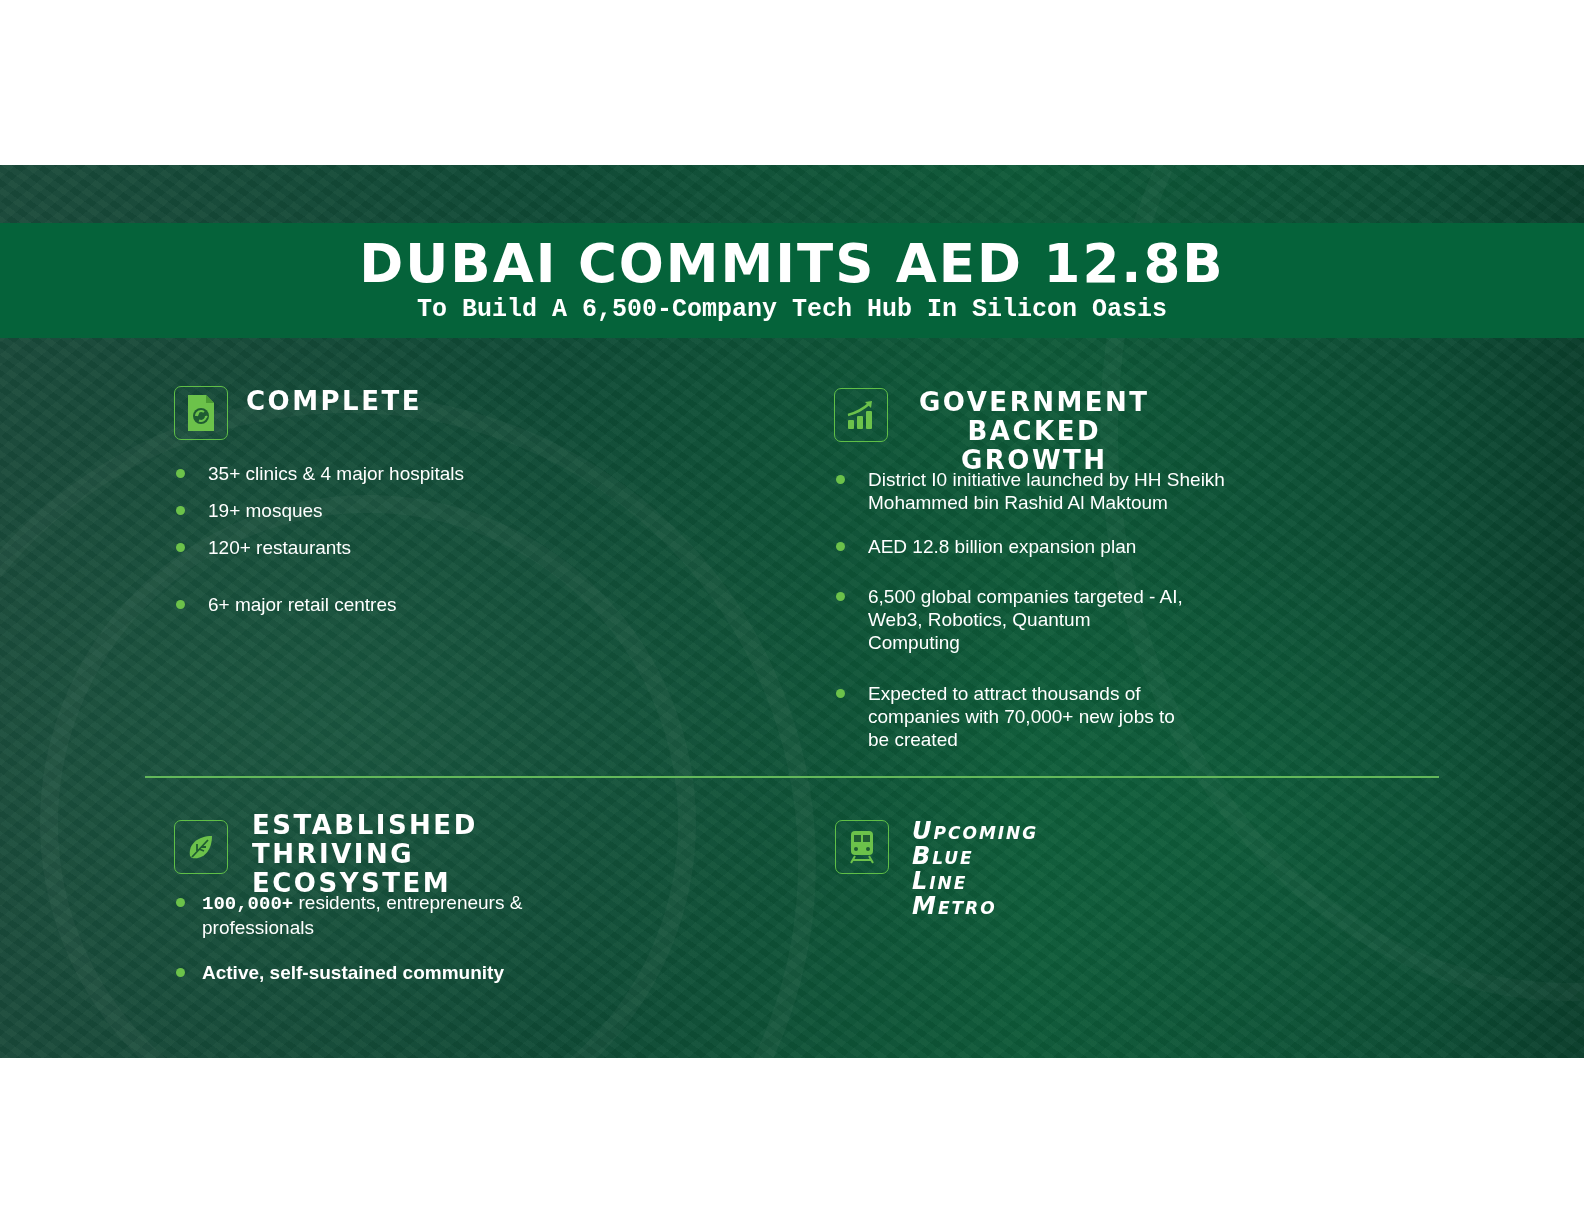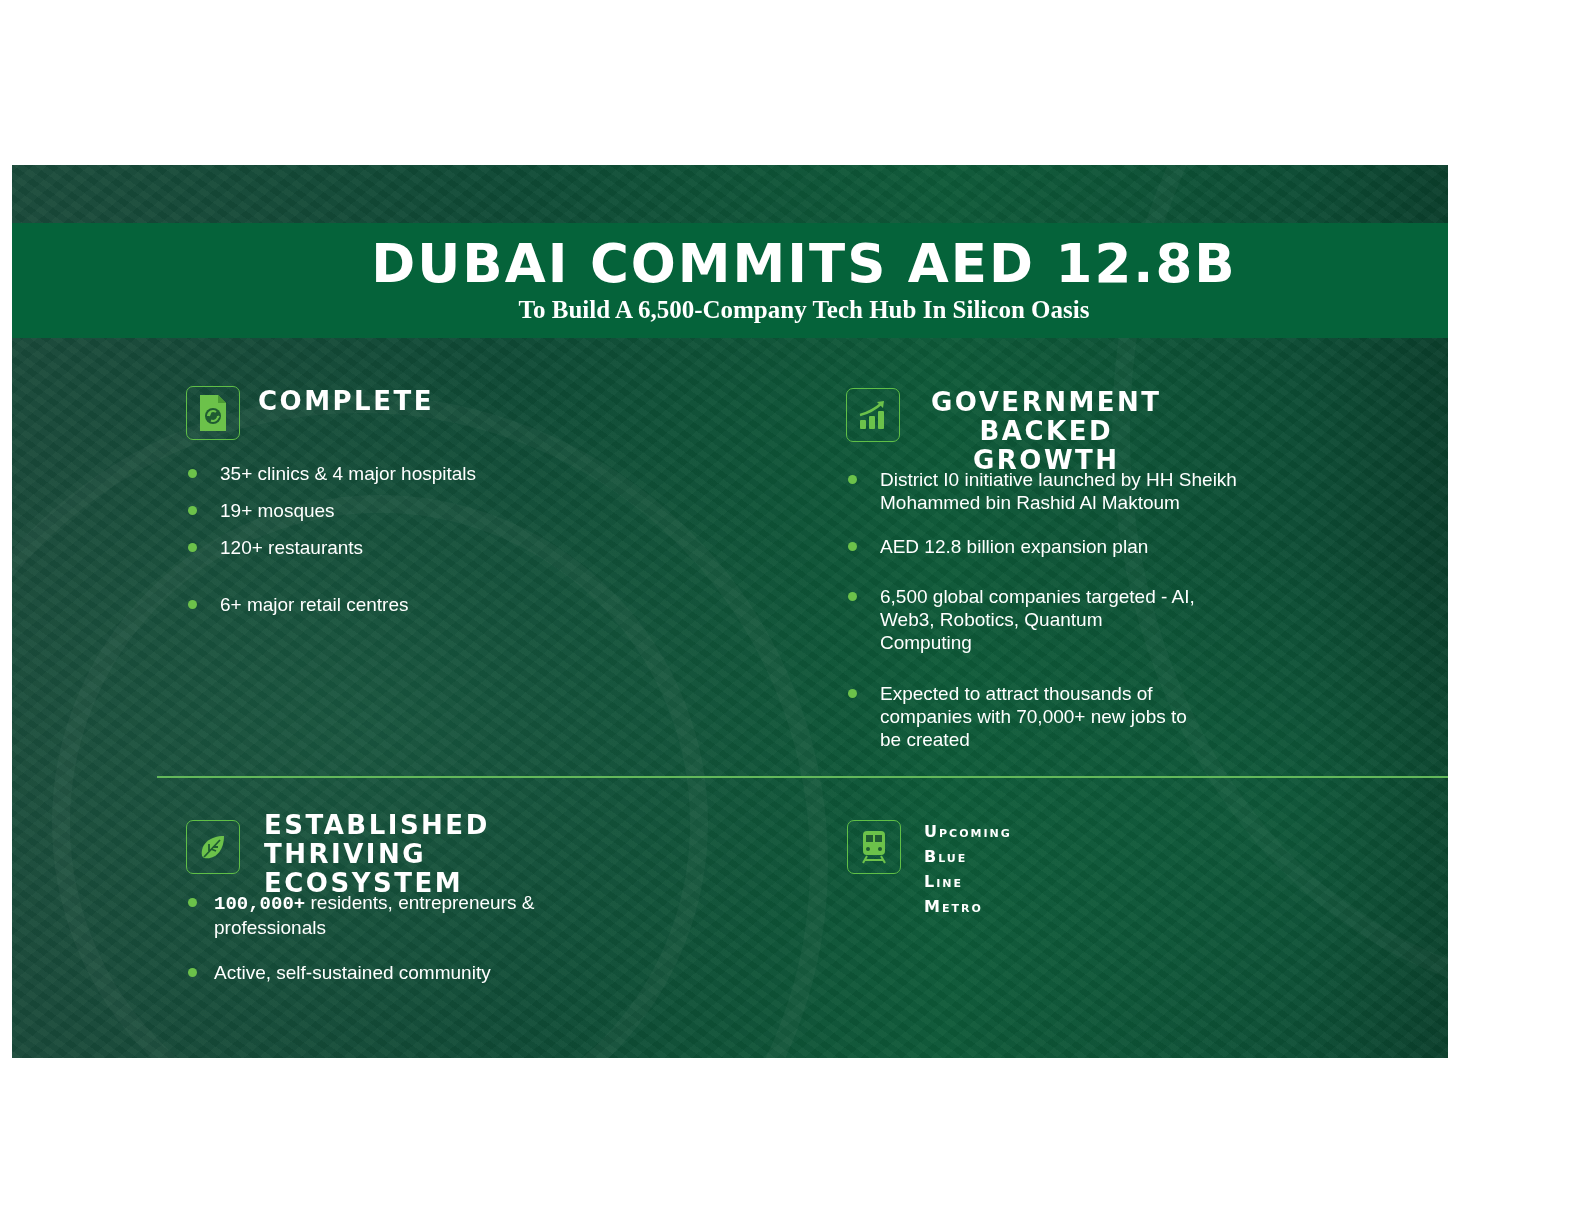--- a/index.html
+++ b/index.html
@@ -1,21 +1,21 @@
 <!DOCTYPE html>
 <html><head>
 <meta charset="utf-8">
 <style>
   html, body { margin: 0; padding: 0; }
   body {
     width: 1584px; height: 1224px; background: #ffffff; position: relative; overflow: hidden;
     font-family: "DejaVu Sans", sans-serif;
   }
   .panel {
-    position: absolute; left: 12px; top: 165px; width: 1436px; height: 893px;
+    position: absolute; left: 0; top: 165px; width: 1584px; height: 893px;
     background:
       radial-gradient(ellipse 700px 520px at 360px 560px, rgba(40,110,80,0.35), rgba(0,0,0,0) 70%),
       radial-gradient(ellipse 600px 400px at 1250px 650px, rgba(20,120,70,0.25), rgba(0,0,0,0) 70%),
       linear-gradient(90deg, #1a4a3a 0%, #0f4a35 35%, #0e5a38 65%, #0d4c34 90%, #0b3f2c 100%);
     overflow: hidden;
   }
   .texture {
     position: absolute; inset: 0;
     background:
       repeating-linear-gradient(35deg, rgba(255,255,255,0.025) 0 6px, rgba(0,0,0,0.03) 6px 12px),
@@ -29,35 +29,35 @@
     position: absolute; left: 0; top: 58px; width: 1584px; height: 115px;
     background: #05633a; text-align: center;
   }
   .banner-title {
     position: absolute; left: 0; right: 0; top: 10px;
     font-family: "DejaVu Sans", sans-serif; font-weight: bold;
     font-size: 53px; letter-spacing: 2px; color: #ffffff; line-height: 62px;
   }
   .banner-sub {
     position: absolute; left: 0; right: 0; top: 72px;
-    font-family: Liberation Serif, serif; font-weight: bold;
+    font-family: Liberation Mono, monospace; font-weight: bold;
     font-size: 25px; color: #ffffff; line-height: 30px;
   }
   .section { position: absolute; }
   .icon-box {
     position: absolute; width: 54px; height: 54px; border: 1.5px solid #5fbf47;
     border-radius: 7px; box-sizing: border-box;
     display: flex; align-items: center; justify-content: center;
   }
   .heading {
     position: absolute; color: #ffffff; font-family: "DejaVu Sans", sans-serif;
     font-weight: bold; font-size: 26px; letter-spacing: 2.5px; line-height: 29px;
     text-transform: uppercase;
   }
-  .heading.smallcaps { font-variant: small-caps; text-transform: none; font-size: 16px; line-height: 25px; letter-spacing: 2px; }
+  .heading.smallcaps { font-variant: small-caps; text-transform: none; font-size: 24px; line-height: 25px; letter-spacing: 2px; font-style: italic; }
   .bullets { position: absolute; margin: 0; padding: 0; list-style: none; }
   .bullets li {
     position: relative; color: #ffffff; font-family: "Liberation Sans", sans-serif;
     font-size: 19px; line-height: 23px; padding-left: 34px;
   }
   .bullets li::before {
     content: ""; position: absolute; left: 2px; top: 7px; width: 9px; height: 9px;
     border-radius: 50%; background: #6cc24a;
   }
   .bullets b { font-weight: bold; font-family: Liberation Mono, monospace; }
@@ -129,21 +129,21 @@
         <path d="M6 26 C4 14 14 6 28 6 C28 20 20 30 8 28 Z" fill="#6cc24a"></path>
         <path d="M8 27 L24 10 M13 21 L13 14 M17 17 L22 17 M15 19 L20 21" stroke="#1f5c32" stroke-width="1.8" fill="none"></path>
       </svg>
     </div>
     <div class="heading" style="left:252px; top:646px;">
       <div>ESTABLISHED</div>
       <div>THRIVING ECOSYSTEM</div>
     </div>
     <ul class="bullets" style="left:174px; top:726px; width:400px;">
       <li style="margin-bottom:22px; padding-left:28px;"><b>100,000+</b><span> residents, entrepreneurs &amp; professionals</span></li>
-      <li style="padding-left:28px;">Active, self-sustained community</li>
+      <li style="padding-left:28px;font-weight:bold;">Active, self-sustained community</li>
     </ul>
   </div>
 
   <div class="section">
     <div class="icon-box" style="left:835px; top:655px;">
       <svg width="30" height="36" viewBox="0 0 30 36">
         <rect x="4" y="2" width="22" height="24" rx="4" fill="#6cc24a"></rect>
         <rect x="7" y="6" width="7" height="7" fill="#1f5c32"></rect>
         <rect x="16" y="6" width="7" height="7" fill="#1f5c32"></rect>
         <circle cx="9" cy="20" r="2" fill="#1f5c32"></circle>

